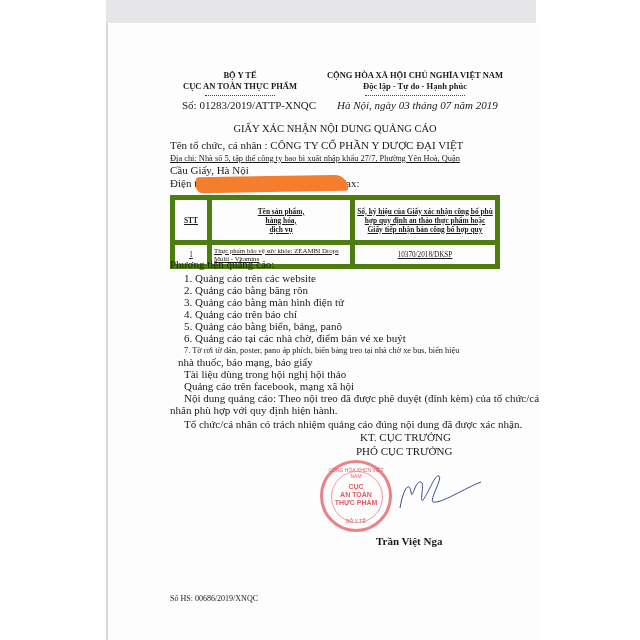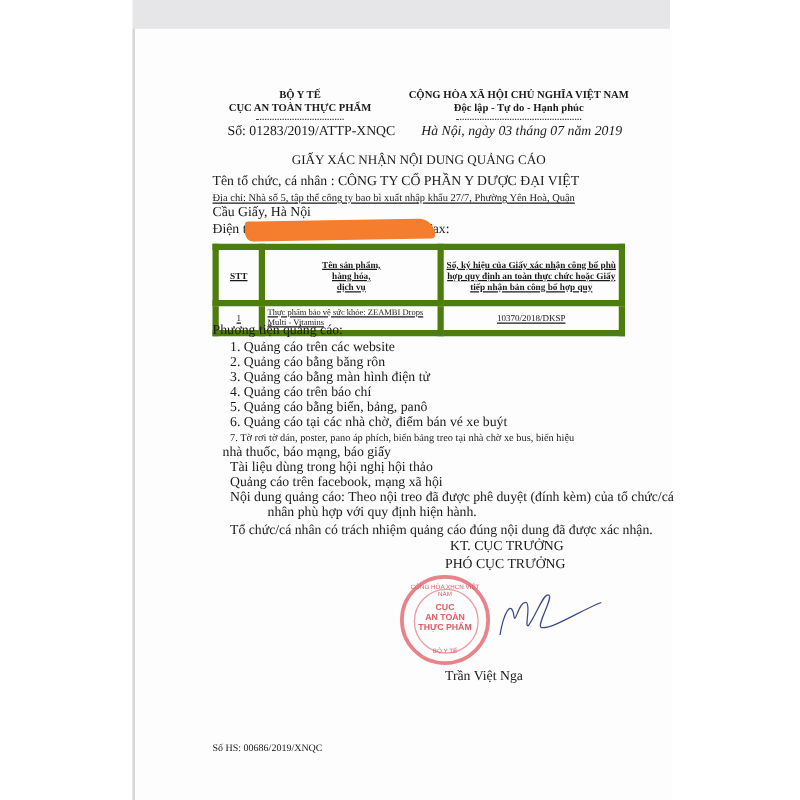--- a/index.html
+++ b/index.html
@@ -52,21 +52,21 @@
 <div class="abs txt" style="left:340px; top:178px;">Fax:</div>
 <div class="redact"></div>
 
 <table class="t">
   <tbody>
       <tr class="h">
     <td style="width:28px;">STT</td>
     <td style="width:134px; white-space:pre-line;">Tên sản phẩm,
 hàng hóa,
 dịch vụ</td>
-    <td>Số, ký hiệu của Giấy xác nhận công bố phù hợp quy định an toàn thực chức hoặc Giấy tiếp nhận bản công bố hợp quy</td>
+    <td>Số, ký hiệu của Giấy xác nhận công bố phù hợp quy định an thảo thực phẩm hoặc Giấy tiếp nhận bản công bố hợp quy</td>
   </tr>
   <tr>
     <td style="text-align:center; height:17px;">1</td>
     <td style="line-height:8px; font-size:6.8px;">Thực phẩm bảo vệ sức khỏe: ZEAMBI Drops Multi - Vitamins</td>
     <td style="text-align:center;">10370/2018/DKSP</td>
   </tr>
 </tbody>
   </table>
 
 <div class="abs b txt" style="left:170px; top:259px;">Phương tiện quảng cáo:</div>
@@ -75,36 +75,36 @@
 <div class="abs txt" style="left:184px; top:297px;">3. Quảng cáo bằng màn hình điện tử</div>
 <div class="abs txt" style="left:184px; top:309px;">4. Quảng cáo trên báo chí</div>
 <div class="abs txt" style="left:184px; top:321px;">5. Quảng cáo bằng biển, bảng, panô</div>
 <div class="abs txt" style="left:184px; top:333px;">6. Quảng cáo tại các nhà chờ, điểm bán vé xe buýt</div>
 <div class="abs txt" style="left:184px; top:345px; font-size:8.3px;">7. Tờ rơi tờ dán, poster, pano áp phích, biển bảng treo tại nhà chờ xe bus, biển hiệu</div>
 <div class="abs txt" style="left:178px; top:357px;">nhà thuốc, báo mạng, báo giấy</div>
 <div class="abs txt" style="left:184px; top:369px;">Tài liệu dùng trong hội nghị hội thảo</div>
 <div class="abs txt" style="left:184px; top:381px;">Quảng cáo trên facebook, mạng xã hội</div>
 
 <div class="abs txt" style="left:184px; top:393px;"><span class="b">Nội dung quảng cáo:</span><span> Theo nội treo đã được phê duyệt (đính kèm) của tổ chức/cá</span></div>
-<div class="abs txt" style="left:170px; top:405px;margin-left:44px;">nhân phù hợp với quy định hiện hành.</div>
+<div class="abs txt" style="left:170px; top:405px;">nhân phù hợp với quy định hiện hành.</div>
 <div class="abs txt" style="left:184px; top:419px;">Tổ chức/cá nhân có trách nhiệm quảng cáo đúng nội dung đã được xác nhận.</div>
 
 <div class="abs b txt" style="left:360px; top:432px;">KT. CỤC TRƯỞNG</div>
 <div class="abs b txt" style="left:356px; top:446px;">PHÓ CỤC TRƯỞNG</div>
 
 <div class="stamp">
   <div class="inner"></div>
   <div class="ring" style="top:4px;">CỘNG HÒA XHCN VIỆT NAM</div>
   <div class="center">
     <div>CỤC</div>
     <div>AN TOÀN</div>
     <div>THỰC PHẨM</div>
   </div>
   <div class="ring" style="bottom:5px;">BỘ Y TẾ</div>
 </div>
 
 <svg class="abs" style="left:395px; top:470px;" width="90" height="45">
   <path d="M5,38 C8,20 14,10 16,22 C17,32 20,10 26,12 C30,14 24,34 28,30 C34,22 40,4 44,6 C48,8 34,30 38,32 C46,34 70,18 86,12" fill="none" stroke="#3b4a8c" stroke-width="1"></path>
 </svg>
 
-<div class="abs txt" style="left:356px; top:536px;">Trần Việt Nga</div>
+<div class="abs txt" style="left:376px; top:536px;font-weight:bold;">Trần Việt Nga</div>
 
 <div class="abs txt" style="left:170px; top:593px; font-size:8px;">Số HS: 00686/2019/XNQC</div>
 
 </body></html>

